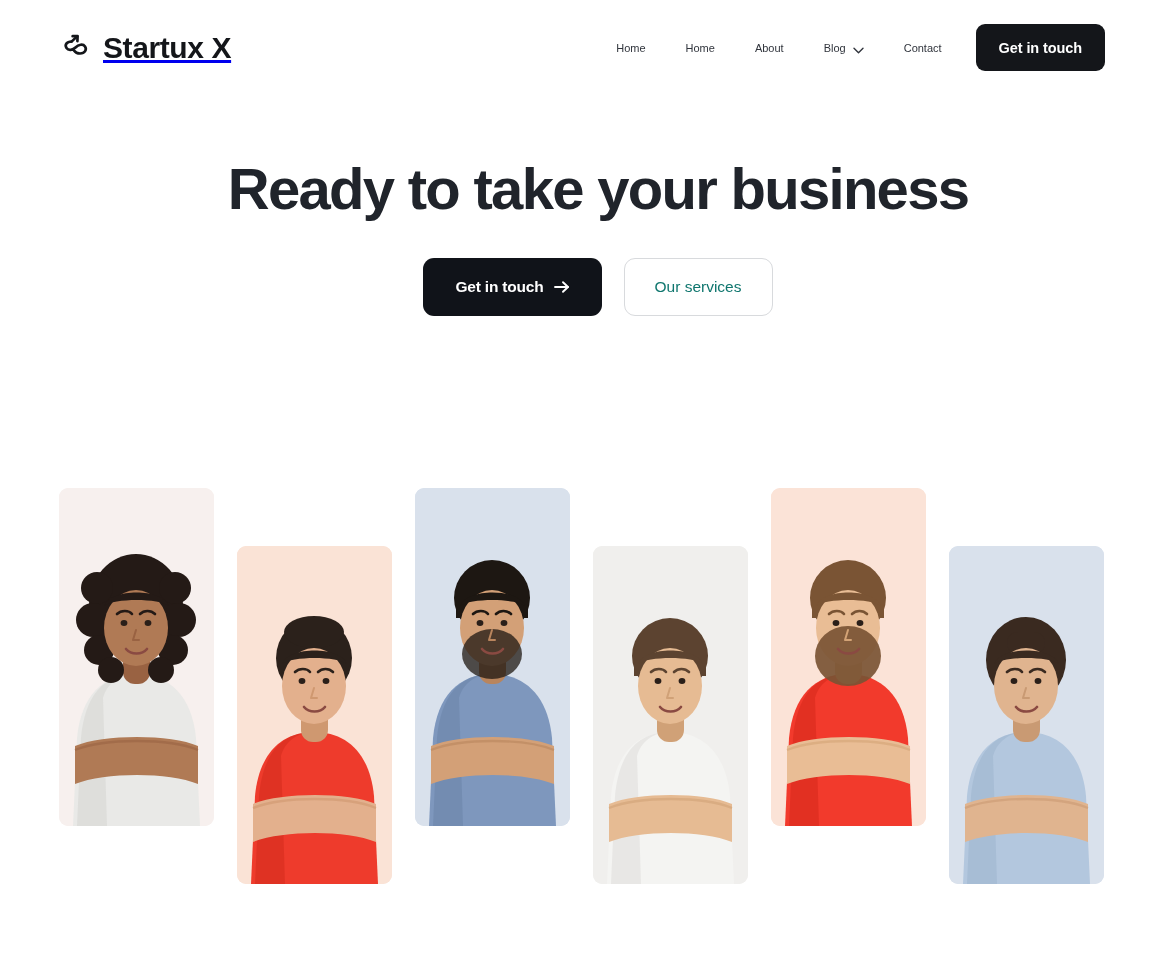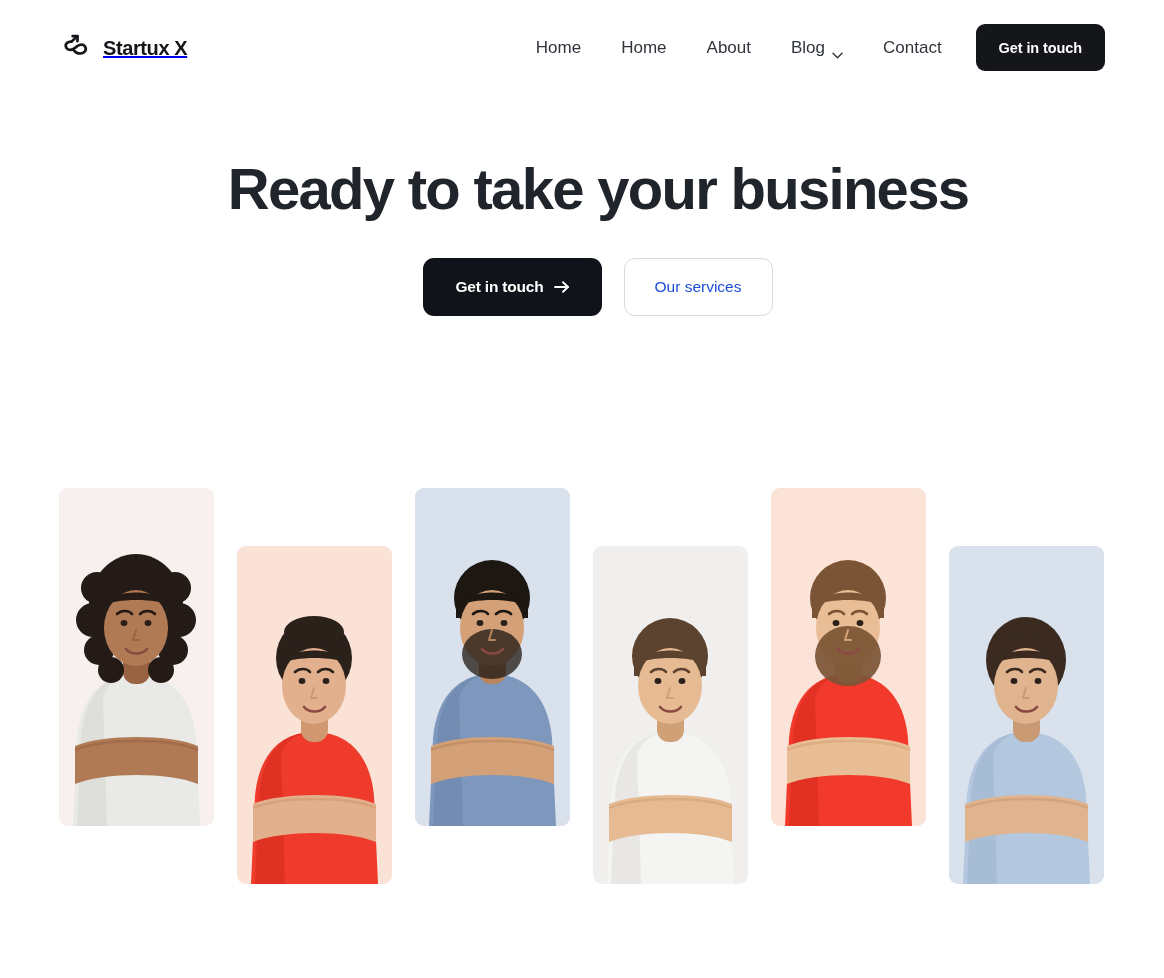--- a/index.html
+++ b/index.html
@@ -17,27 +17,27 @@
   
   .header {
     position: absolute; left: 0; top: 0;
     width: 1164px; height: 95px;
     display: flex; align-items: center;
     padding: 0 59px;
   }
   .brand { display: flex; align-items: center; gap: 10px; cursor: pointer; }
   .brand-mark { width: 34px; height: 34px; display: block; flex: 0 0 34px; }
   .brand-name {
-    font-size: 20px; font-weight: bold; color: #14161a;
+    font-size: 30px; font-weight: bold; color: #14161a;
     letter-spacing: -0.4px; line-height: 1;
   }
 
   .nav { margin-left: auto; display: flex; align-items: center; gap: 0; }
   .nav-link {
-    font-size: 17px; color: #30343c; text-decoration: none;
+    font-size: 11px; color: #30343c; text-decoration: none;
     padding: 10px 20px; display: inline-flex; align-items: center; gap: 7px;
     white-space: nowrap;
   }
   .chev { width: 11px; height: 7px; display: inline-block; }
   .btn-nav-cta {
     margin-left: 14px;
     background: #14161a; color: #ffffff;
     font-size: 14.5px; font-weight: bold;
     border: none; border-radius: 9px;
     padding: 0 23px; height: 47px;
@@ -64,21 +64,21 @@
   .btn-primary {
     background: #101319; color: #fff;
     font-size: 15.5px; font-weight: bold;
     border: none; border-radius: 11px;
     height: 58px; padding: 0 32px;
     display: inline-flex; align-items: center; gap: 10px;
     cursor: pointer; letter-spacing: -0.2px;
   }
   .arrow-r { width: 16px; height: 14px; display: inline-block; }
   .btn-secondary {
-    background: #fff; color: #1d4ed8;
+    background: #fff; color: #0f766e;
     font-size: 15.5px;
     border: 1px solid #d8dadd; border-radius: 11px;
     height: 58px; padding: 0 30px;
     display: inline-flex; align-items: center; justify-content: center;
     cursor: pointer;
   }
 
   
   .gallery { position: absolute; left: 0; top: 0; width: 1164px; height: 978px; pointer-events: none; }
   .pcard {

